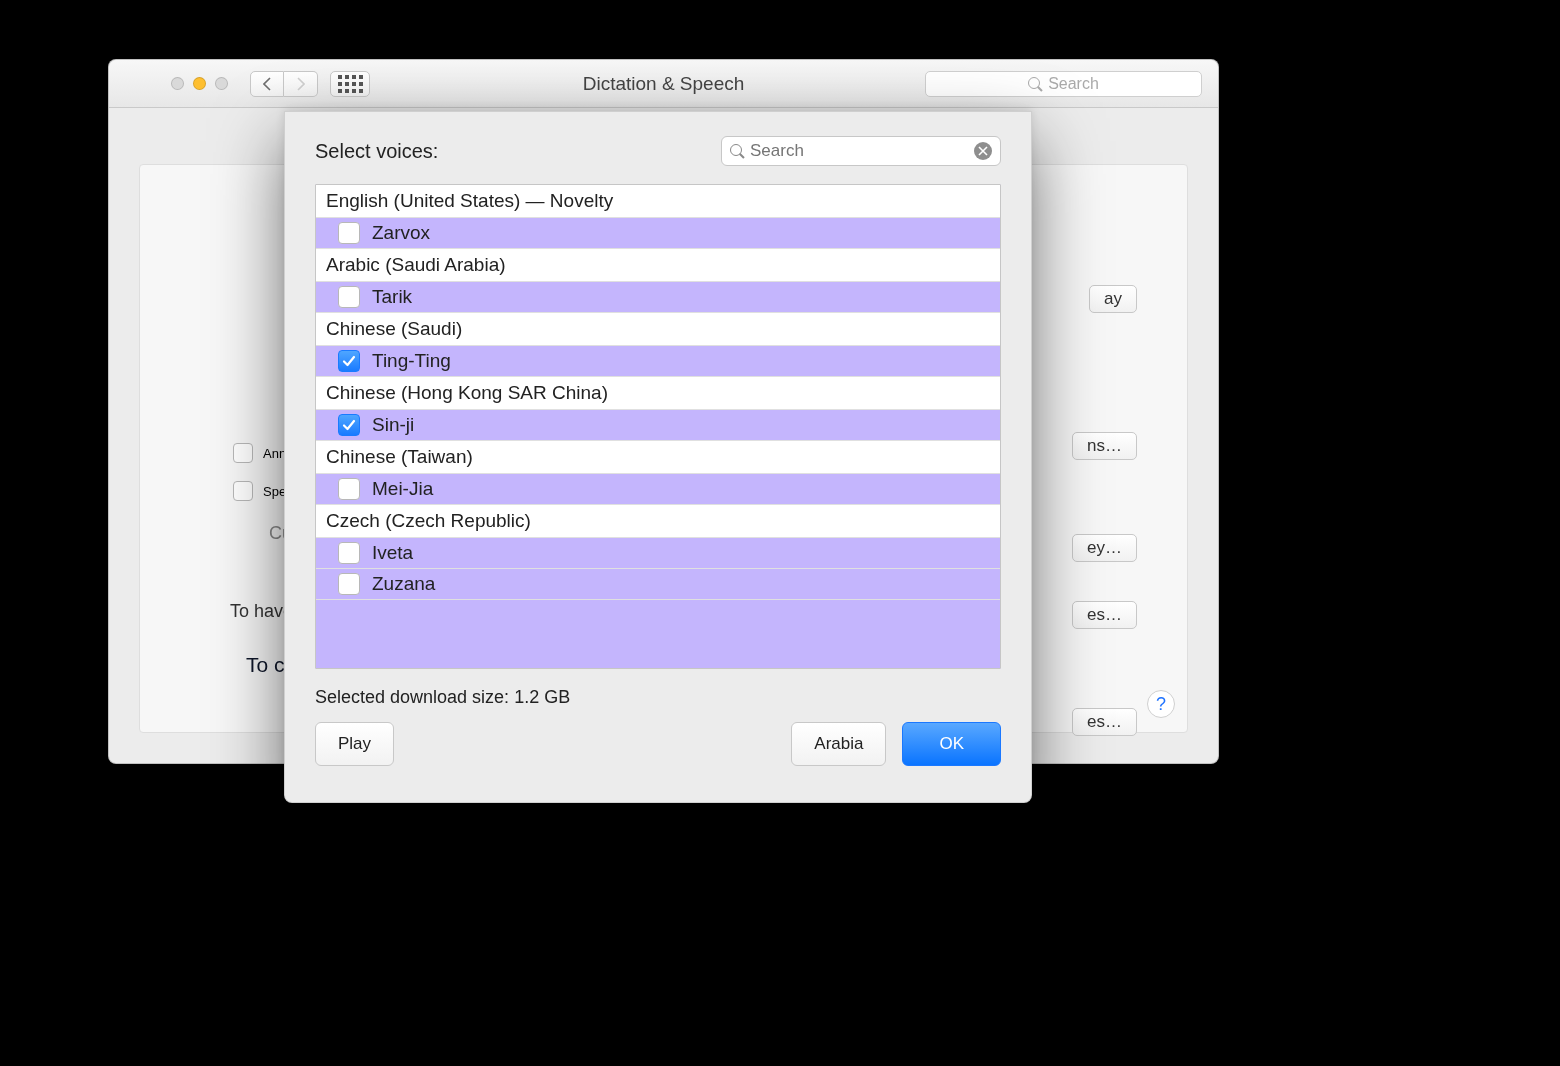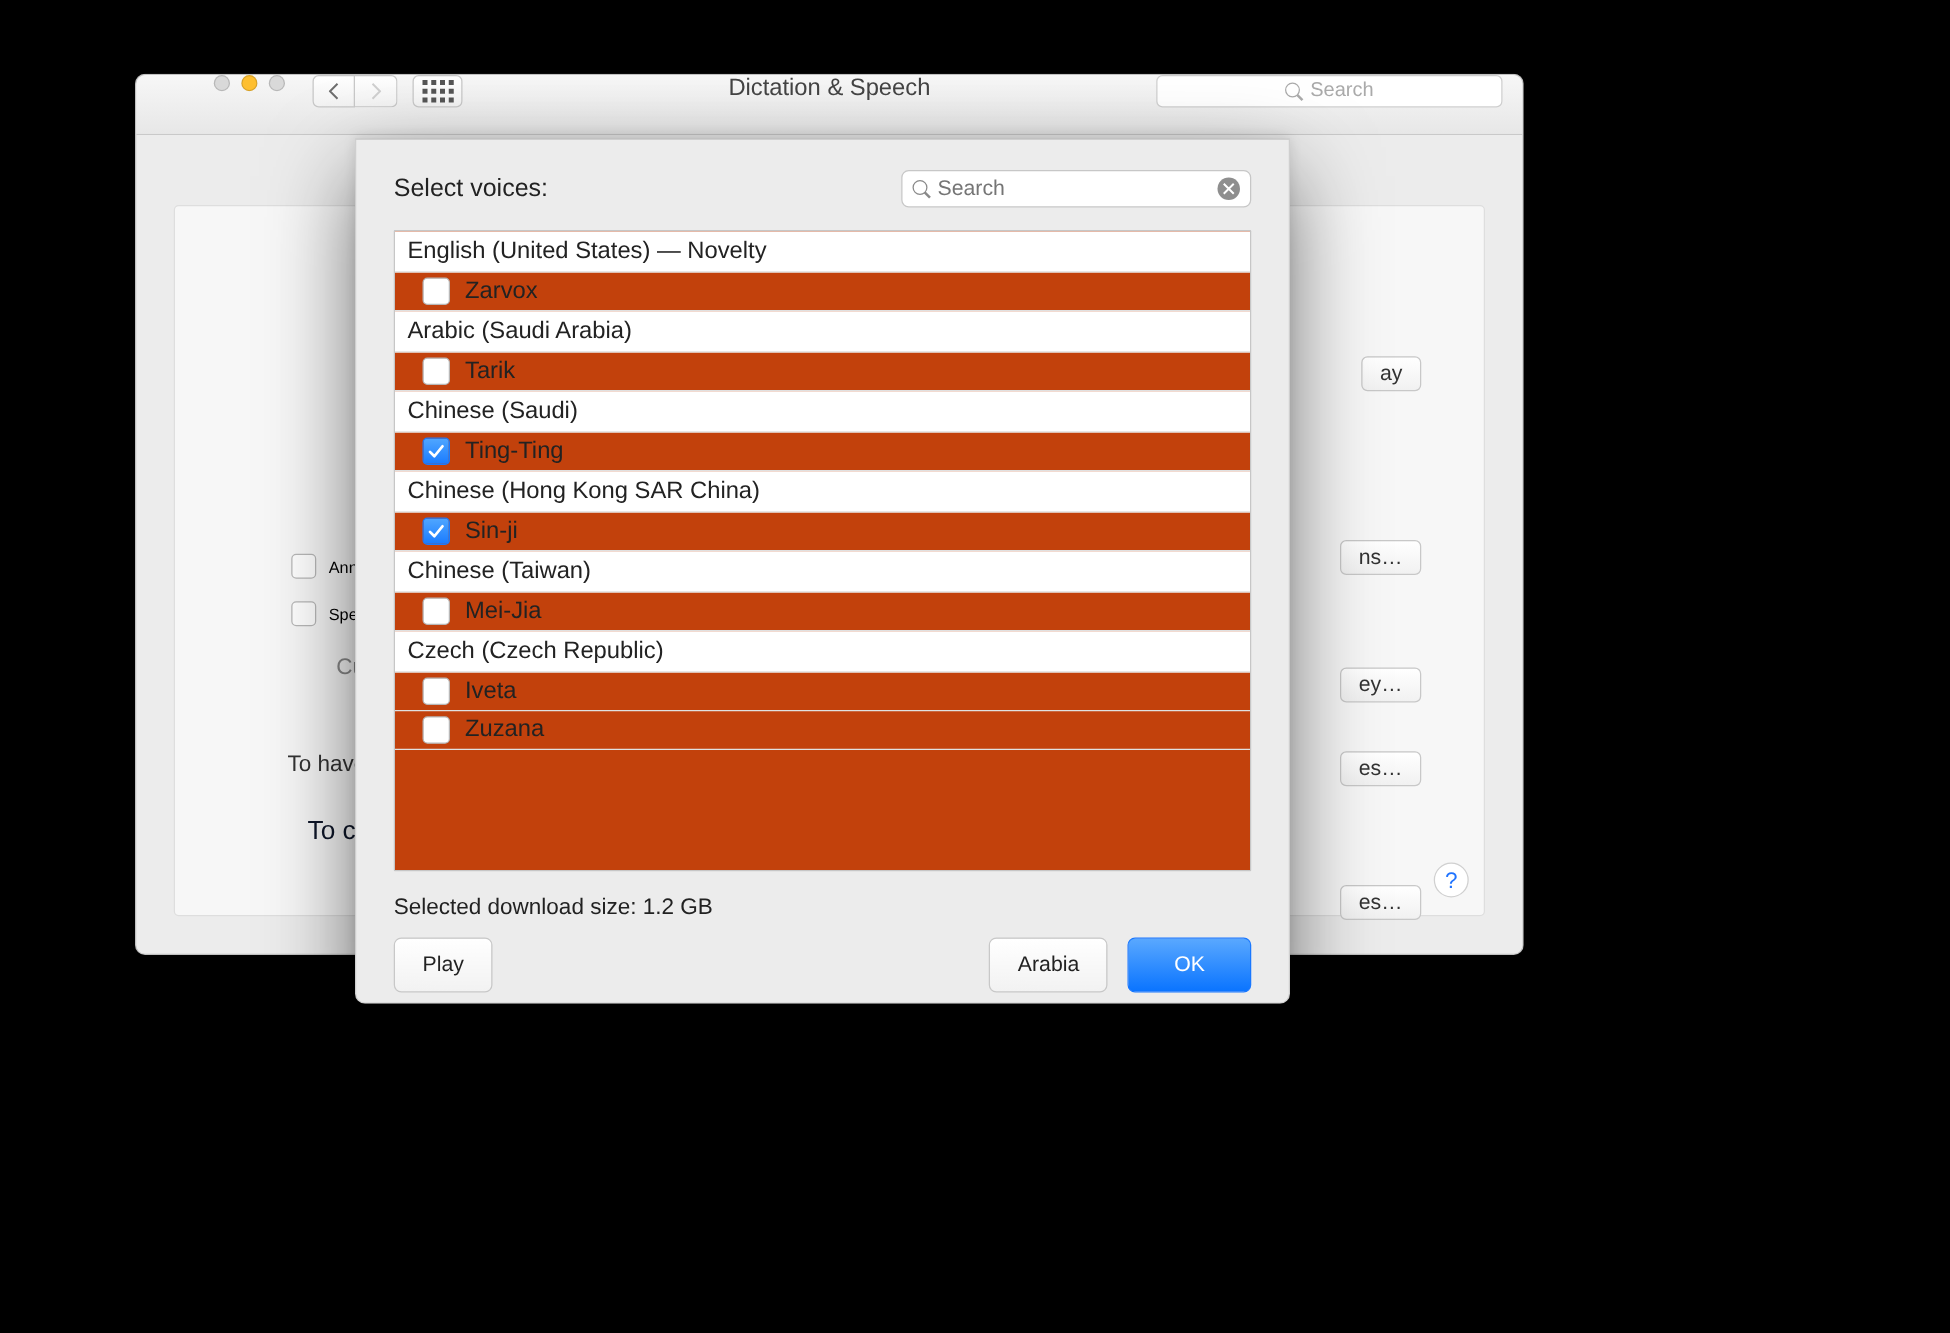--- a/index.html
+++ b/index.html
@@ -25,20 +25,21 @@
     border: 1px solid rgba(0,0,0,0.18);
     box-shadow: 0 20px 80px rgba(0,0,0,0.6);
   }
   .titlebar {
     height: 48px;
     border-bottom: 1px solid #c9c9c9;
     background: linear-gradient(#f7f7f7, #e7e7e7);
     border-top-left-radius: 8px;
     border-top-right-radius: 8px;
     display: flex;
+    align-items: center;
     position: relative;
     padding-left: 48px;
   }
   .traffic-lights { display: flex; gap: 9px; margin-left: 14px; }
   .traffic-dot { width: 13px; height: 13px; border-radius: 50%; background: #d9d9d9; border: 1px solid rgba(0,0,0,0.15); }
   .traffic-dot.yellow { background: #febf30; }
 
   .nav-group { display: flex; margin-left: 22px; }
   .tool-btn {
     height: 26px;
@@ -108,40 +109,40 @@
   
   .sheet {
     position: absolute;
     left: 284px; top: 111px;
     width: 748px; height: 692px;
     background: #ececec;
     border: 1px solid rgba(0,0,0,0.12);
     border-bottom-left-radius: 8px;
     border-bottom-right-radius: 8px;
     box-shadow: 0 30px 70px rgba(0,0,0,0.55), 0 -2px 10px rgba(0,0,0,0.1);
-    padding: 24px 30px 8px 30px;
+    padding: 24px 30px 36px 30px;
     display: flex; flex-direction: column;
   }
   .sheet-top { display:flex; align-items:center; justify-content:space-between; margin-bottom:18px; }
   .sheet-label { font-size: 20px; color:#222; }
   .sheet-search {
     width: 280px; height: 30px;
     border: 1px solid #c7c7c7; border-radius: 6px;
     background: #fff;
     display: flex; align-items: center; padding: 0 8px;
     color:#aaa; font-size:17px;
   }
   .sheet-search .mag { color:#898989; margin-right:6px; }
   .sheet-search input { border:none; outline:none; flex:1; font-size:17px; color:#333; background:transparent; }
   .clear-btn { width:18px; height:18px; border-radius:50%; background:#8e8e8e; color:#fff; font-size:13px; display:flex; align-items:center; justify-content:center; cursor:pointer; }
 
   .voice-list {
     flex: 1;
     border: 1px solid #c6c6c6;
-    background: #c2410c;
+    background: #c4b5fd;
     overflow-y: auto;
     border-radius: 1px;
   }
   .vlist-group-hdr {
     font-size: 19px; font-weight: 400; color:#222;
     padding: 5px 10px;
     background: #fff;
     border-bottom: 1px solid #e0e0e0;
   }
   .vlist-item {

